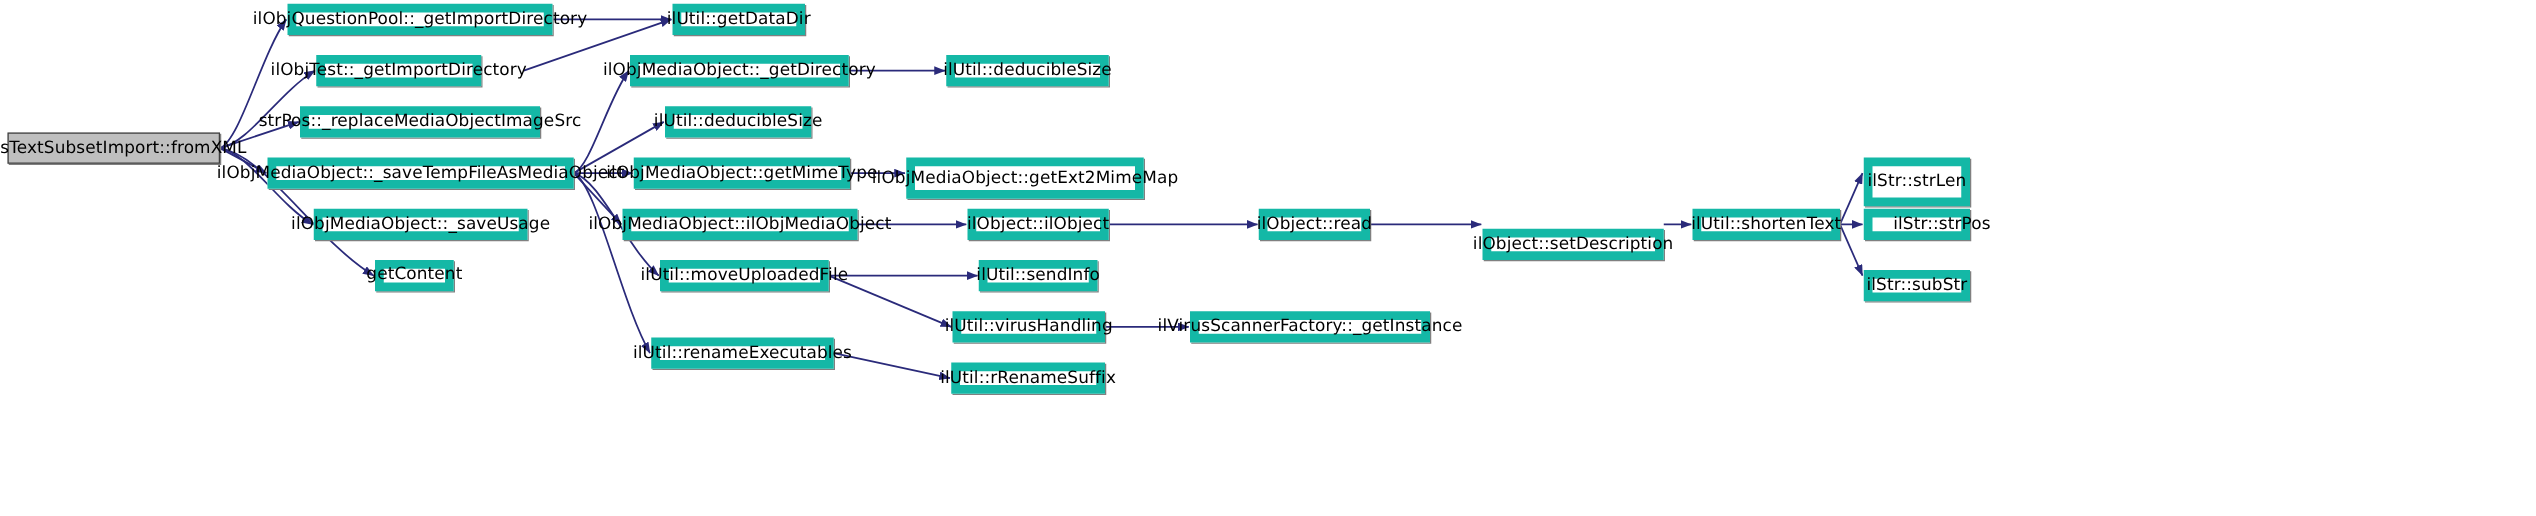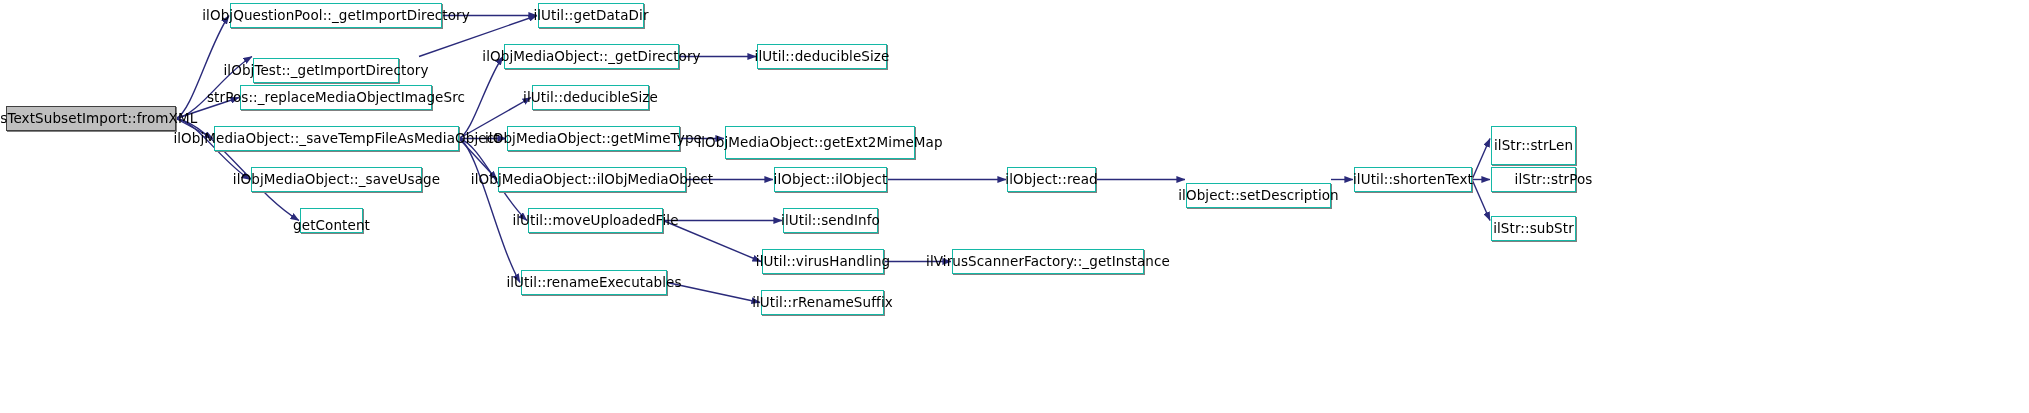--- a/index.html
+++ b/index.html
@@ -21,21 +21,21 @@
     left: 0;
     top: 0;
     width: 2029px;
     height: 413px;
     pointer-events: none;
   }
   .node {
     position: absolute;
     box-sizing: border-box;
     background: #ffffff;
-    border: 1px solid #14b8a6;
+    border: 7px solid #14b8a6;
     display: flex;
     align-items: center;
     justify-content: center;
     white-space: nowrap;
     font-size: 13.5px;
     line-height: 1;
     color: #000000;
     letter-spacing: 0.1px;
     box-shadow: 1px 1px 0 0 #808080;
   }
@@ -88,21 +88,21 @@
         <path d="M1472,179.5 L1490,220.5" fill="none" stroke="#2a2a7a" stroke-width="1.4" marker-end="url(#arrow)"></path>
       </g>
   </svg>
   <div id="nodes-group">
       <div class="node root" style="left: 6px; top: 106px; width: 170px; height: 25px;">
         <span class="node-label">assTextSubsetImport::fromXML</span>
       </div>
       <div class="node" style="left: 230px; top: 3px; width: 212px; height: 25px;">
         <span class="node-label">ilObjQuestionPool::_getImportDirectory</span>
       </div>
-      <div class="node" style="left: 253px; top: 58px; width: 146px; height: 25px;">
+      <div class="node" style="left: 253px; top: 44px; width: 132px; height: 25px;">
         <span class="node-label">ilObjTest::_getImportDirectory</span>
       </div>
       <div class="node" style="left: 240px; top: 85px; width: 192px; height: 25px;">
         <span class="node-label">strPos::_replaceMediaObjectImageSrc</span>
       </div>
       <div class="node" style="left: 214px; top: 126px; width: 245px; height: 25px;">
         <span class="node-label">ilObjMediaObject::_saveTempFileAsMediaObject</span>
       </div>
       <div class="node" style="left: 251px; top: 167px; width: 171px; height: 25px;">
         <span class="node-label">ilObjMediaObject::_saveUsage</span>

